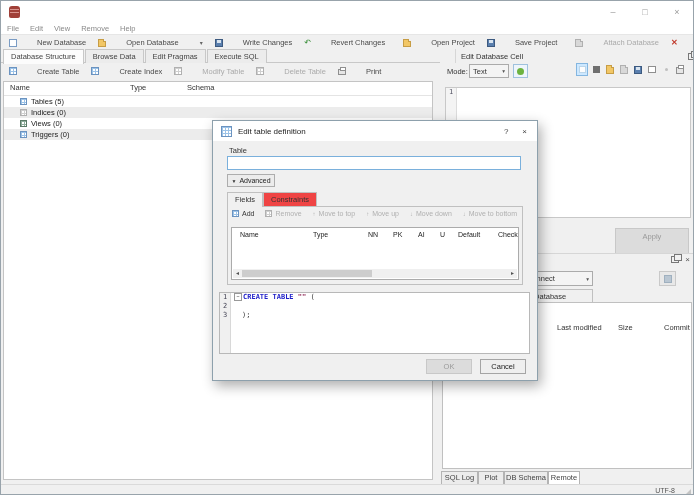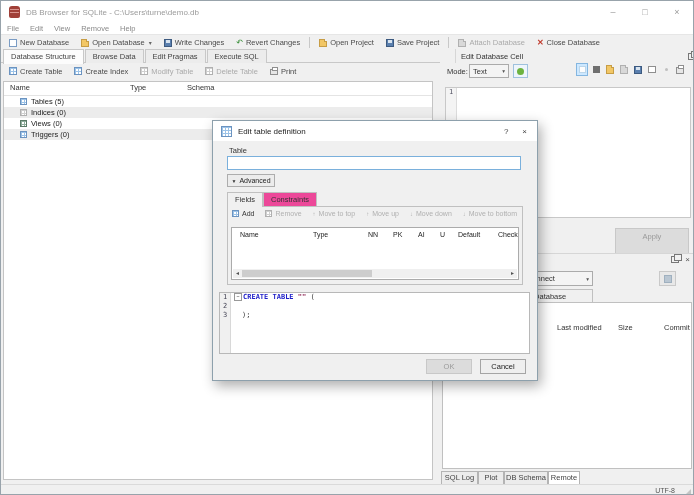--- a/index.html
+++ b/index.html
@@ -15,21 +15,21 @@
   .app-icon{width:11px;height:12px;margin:0 6px 0 8px;background:#a04038;border-radius:3px 3px 2px 2px;position:relative;}
   .app-icon::before{content:"";position:absolute;left:1px;right:1px;top:3px;height:1px;background:#d8948e;box-shadow:0 3px 0 #d8948e;}
   .title-text{color:#9b9b9b;font-size:8px;}
   .caption{margin-left:auto;display:flex;height:22px;}
   .cap-btn{width:32px;height:22px;display:flex;align-items:center;justify-content:center;color:#9b9b9b;font-size:9px;}
   
   .menubar{left:0;top:22px;width:100%;height:11px;background:#fff;display:flex;gap:11px;padding-left:6px;align-items:center;}
   .menu-item{color:#8a8a8a;font-size:7.5px;}
   
   .toolbar{left:0;top:33px;width:100%;height:15px;background:#f0f0f0;border-top:1px solid #e6e6e6;display:flex;align-items:center;padding-left:2px;}
-  .tbtn{display:flex;align-items:center;gap:3px;padding:0 6px;height:15px;color:#4a4a4a;font-size:7.5px;white-space:nowrap;}
+  .tbtn{display:flex;align-items:center;gap:20px;padding:0 6px;height:15px;color:#4a4a4a;font-size:7.5px;white-space:nowrap;}
   .tbtn.dis{color:#aaaaaa;}
   .tsep{width:1px;height:11px;background:#c8c8c8;margin:0 3px;}
   .ddarrow{font-size:6px;color:#666;margin-left:1px;}
   
   .ic{width:8px;height:8px;display:inline-block;box-sizing:border-box;flex:0 0 auto;}
   .ic-page{background:#fff;border:1px solid #7a9cc4;}
   .ic-folder{position:relative;height:6px;margin-top:2px;background:#f2c766;border:1px solid #c79d45;}
   .ic-folder::before{content:"";position:absolute;left:-1px;top:-3px;width:4px;height:2px;background:#f2c766;border:1px solid #c79d45;border-bottom:none;}
   .ic-folder.gray{background:#d8d8d8;border-color:#b0b0b0;}
   .ic-folder.gray::before{background:#d8d8d8;border-color:#b0b0b0;}
@@ -89,21 +89,21 @@
   
   .dialog{left:211px;top:119px;width:324px;height:259px;background:#f0f0f0;border:1px solid #8da0ac;box-shadow:3px 5px 12px rgba(0,0,0,.32);z-index:10;}
   .dlg-titlebar{position:absolute;left:0;top:0;width:100%;height:20px;background:#fff;display:flex;align-items:center;}
   .dlg-icon{width:9px;height:9px;margin:0 6px 0 8px;}
   .dlg-title{font-size:8px;color:#222;}
   .dlg-caps{margin-left:auto;display:flex;gap:14px;padding-right:10px;color:#444;}
   .lbl{font-size:7.5px;color:#333;}
   .input{box-sizing:border-box;background:#fff;border:1px solid #7ab0dc;}
   .adv-btn{box-sizing:border-box;background:#ececec;border:1px solid #adadad;font-size:7px;color:#222;display:flex;align-items:center;justify-content:center;gap:3px;}
   .adv-arrow{font-size:5px;color:#333;}
-  .dtab2{box-sizing:border-box;height:14px;line-height:13px;text-align:center;font-size:7.5px;color:#333;border:1px solid #c0c0c0;border-bottom:none;background:#ec4899;}
+  .dtab2{box-sizing:border-box;height:14px;line-height:13px;text-align:center;font-size:7.5px;color:#333;border:1px solid #c0c0c0;border-bottom:none;background:#ef4444;}
   .dtab2.sel{background:#f0f0f0;z-index:3;height:15px;}
   .pane{box-sizing:border-box;border:1px solid #c0c0c0;background:#f0f0f0;}
   .fbtn{display:flex;align-items:center;gap:3px;font-size:7px;color:#333;white-space:nowrap;}
   .fbtn.dis{color:#b0b0b0;}
   .farrow{font-size:6px;color:#b0b0b0;}
   .grid{box-sizing:border-box;background:#fff;border:1px solid #ababab;position:relative;}
   .gcol{position:absolute;top:3px;font-size:7px;color:#222;}
   .hscroll{position:absolute;left:1px;right:1px;bottom:1px;height:9px;background:#f0f0f0;}
   .hs-arrow{position:absolute;top:0;width:9px;height:9px;font-size:5px;color:#555;text-align:center;line-height:9px;}
   .hs-thumb{position:absolute;left:9px;top:1px;width:130px;height:7px;background:#cdcdcd;}
@@ -116,21 +116,20 @@
   .str{color:#8b2050;font-weight:bold;}
   .fold{display:inline-block;width:6px;height:6px;border:1px solid #999;background:#fff;font-size:5px;line-height:5px;text-align:center;color:#333;vertical-align:middle;margin-right:1px;}
 </style>
 </head>
 <body>
 
 <div class="window">
 
   <div class="abs titlebar">
     <span class="app-icon"></span>
-    <span class="title-text">DB Browser for SQLite - C:\Users\turne\demo.db</span>
     <span class="caption">
       <span class="cap-btn">–</span>
       <span class="cap-btn">□</span>
       <span class="cap-btn">×</span>
     </span>
   </div>
 
   <div class="abs menubar">
     <span class="menu-item">File</span>
     <span class="menu-item">Edit</span>

